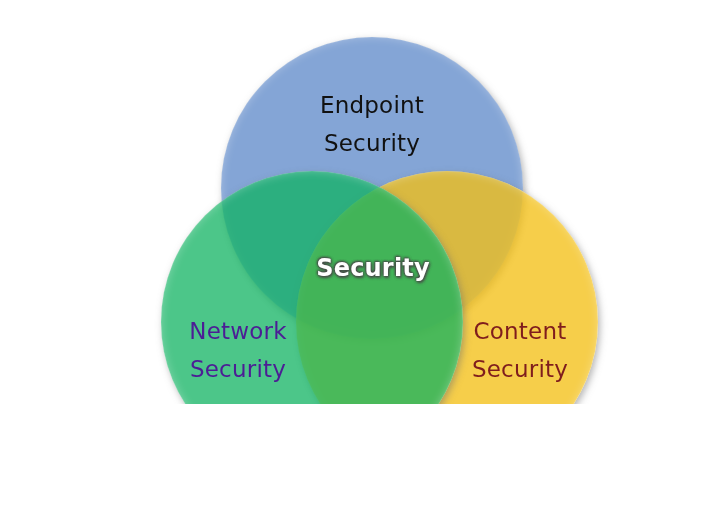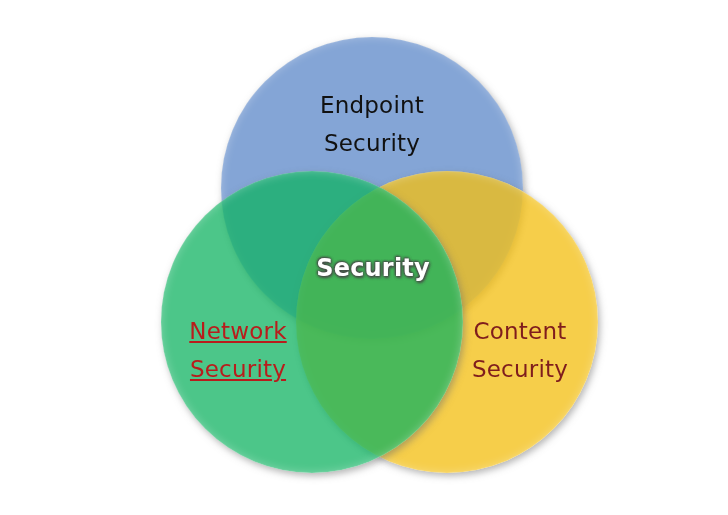--- a/index.html
+++ b/index.html
@@ -4,21 +4,21 @@
 <style>
   html, body {
     margin: 0;
     padding: 0;
     background: #ffffff;
     font-family: "DejaVu Sans", "Liberation Sans", sans-serif;
   }
   .canvas {
     position: relative;
     width: 728px;
-    height: 515px;
+    height: 404px;
     background: #ffffff;
     overflow: hidden;
   }
   .circle {
     position: absolute;
     width: 302px;
     height: 302px;
     border-radius: 50%;
     box-shadow: 2px 3px 7px rgba(110,110,110,0.5),
                 inset 0 0 10px rgba(255,255,255,0.30),
@@ -64,21 +64,21 @@
 
   <div class="circle circle-content" style="background-color: rgba(243, 191, 19, 0.77);"></div>
 
   <div class="circle circle-network" style="background-color: rgba(13, 178, 96, 0.74);"></div>
 
   <div class="label label-endpoint" style="color: rgb(17, 17, 17);">
     <div>Endpoint</div>
     <div>Security</div>
   </div>
 
-  <div class="label label-network" style="color: #b91c1c; text-decoration: underline;">
+  <div class="label label-network" style="color: #4c1d95;">
     <div>Network</div>
     <div>Security</div>
   </div>
 
   <div class="label label-content" style="color: #7f1d1d;">
     <div>Content</div>
     <div>Security</div>
   </div>
 
   <div class="label-center" style="color: rgb(255, 255, 255);">

